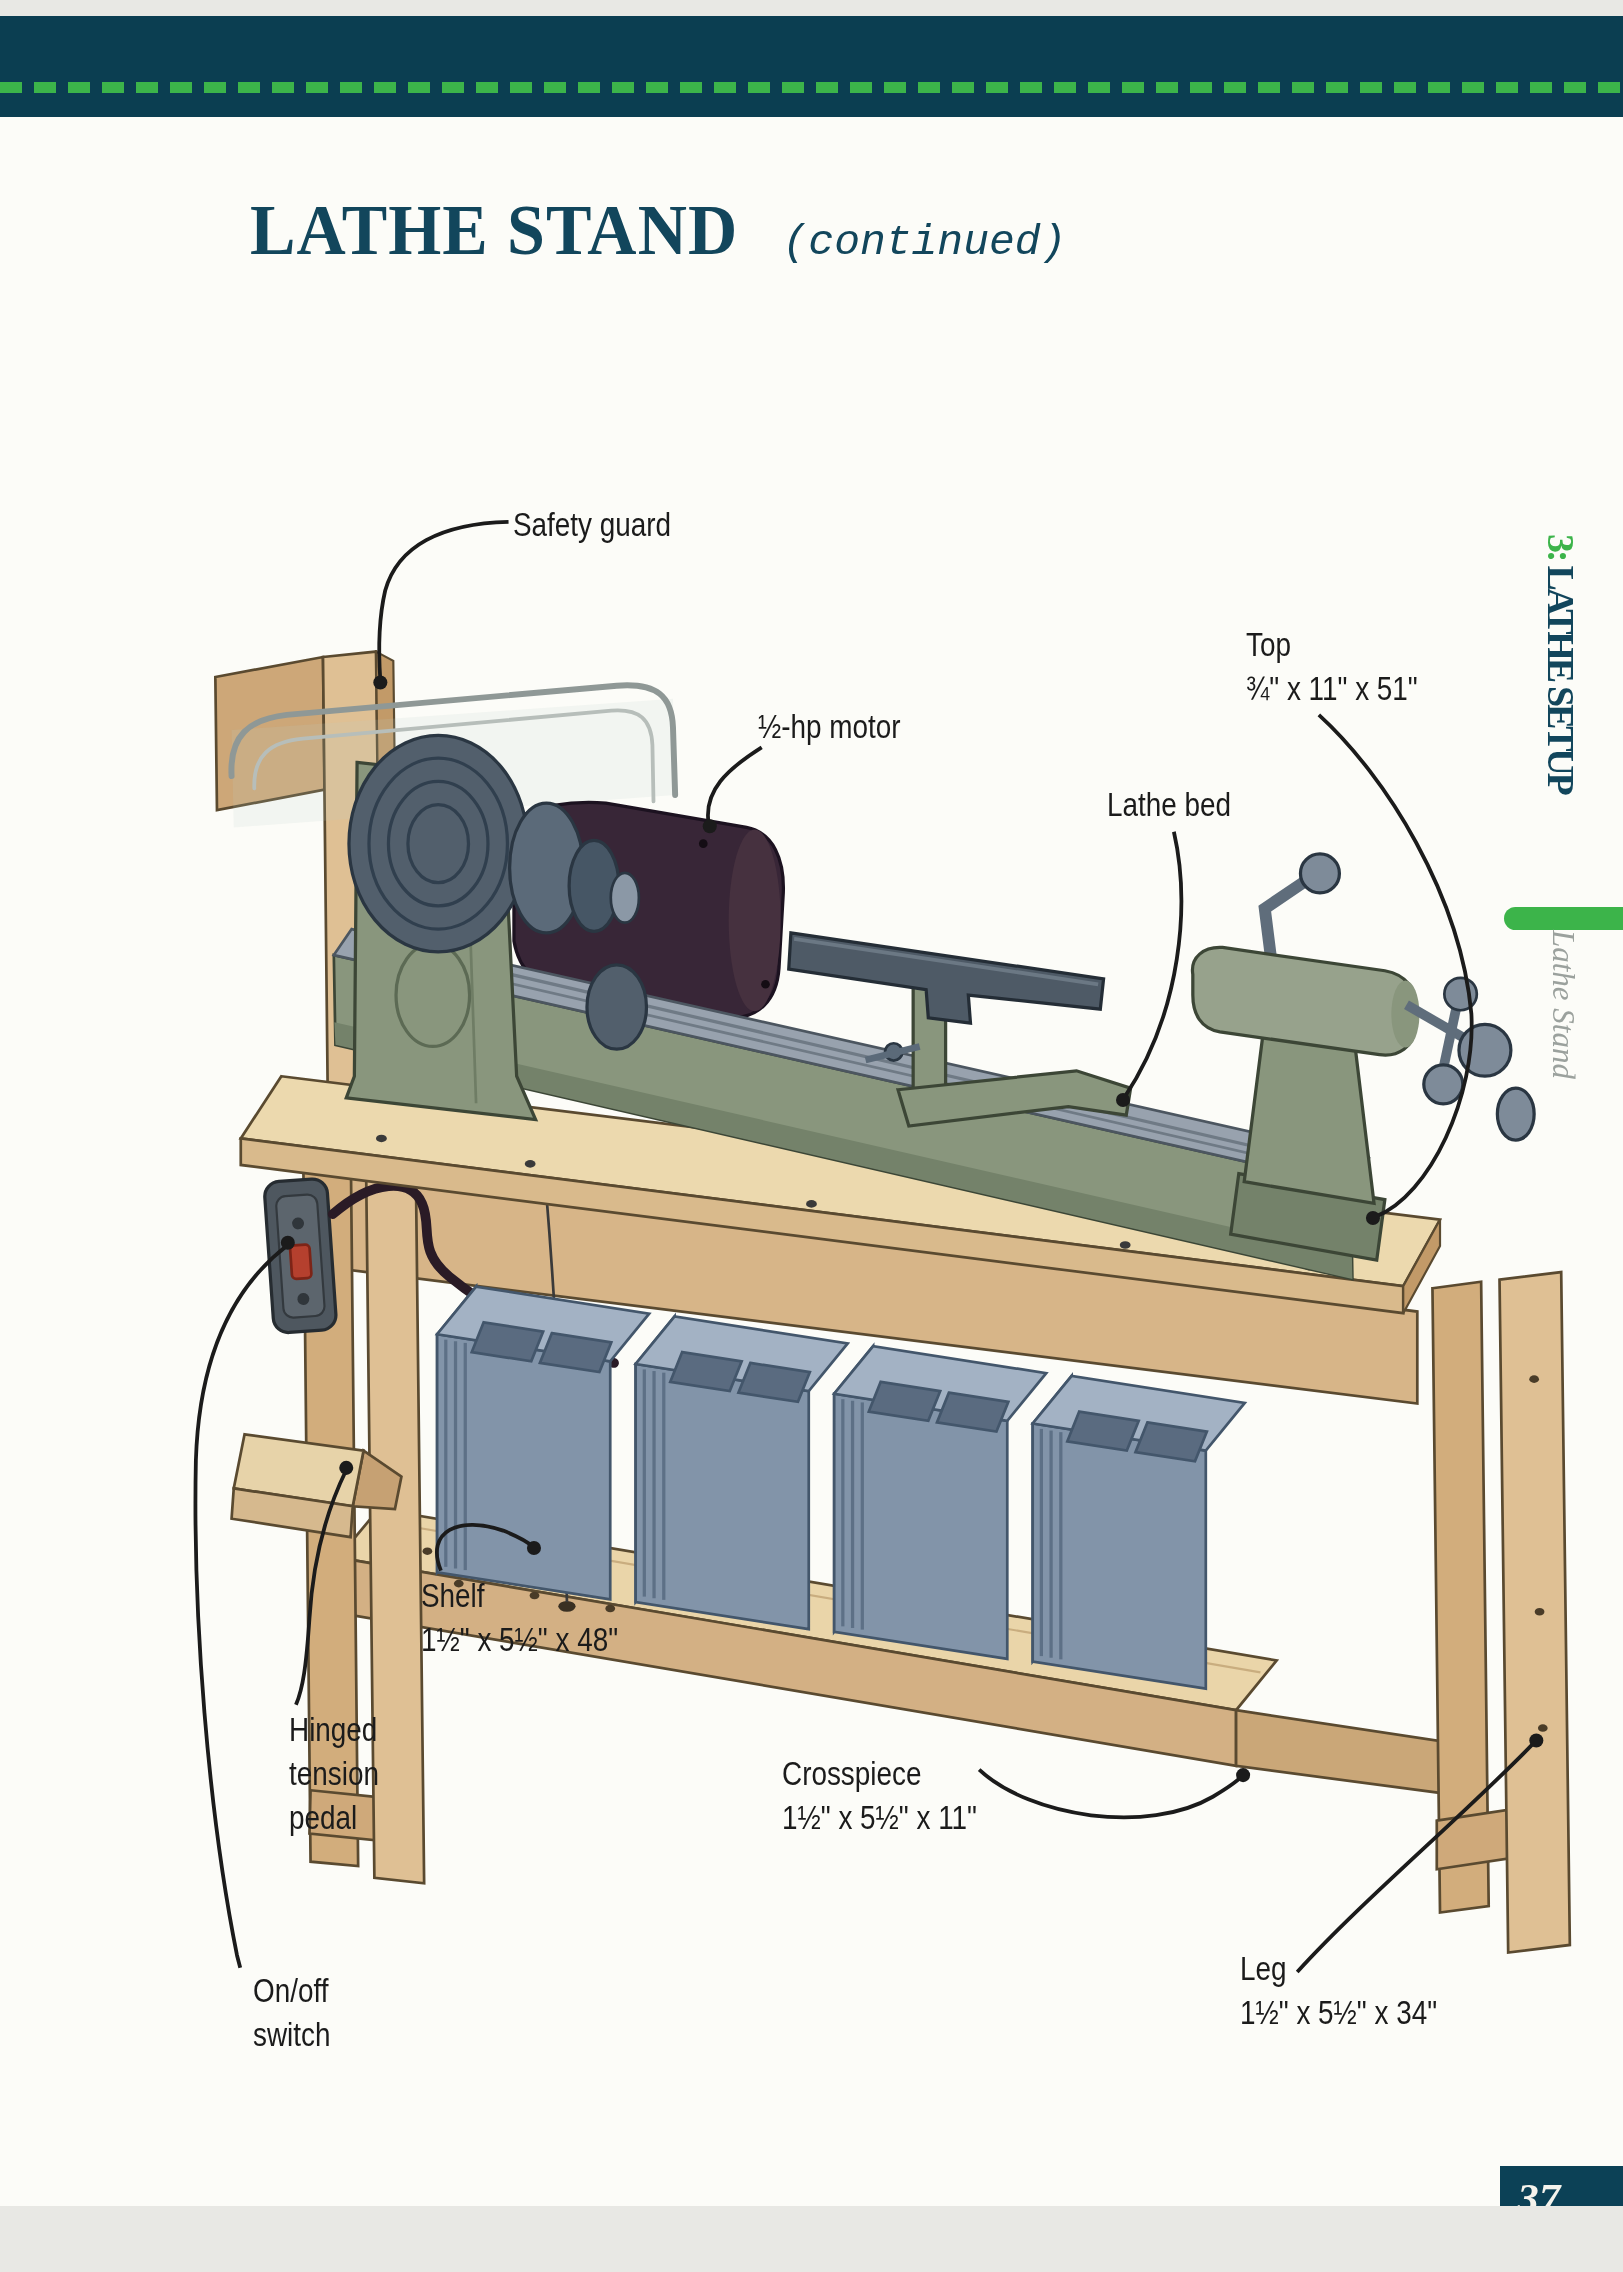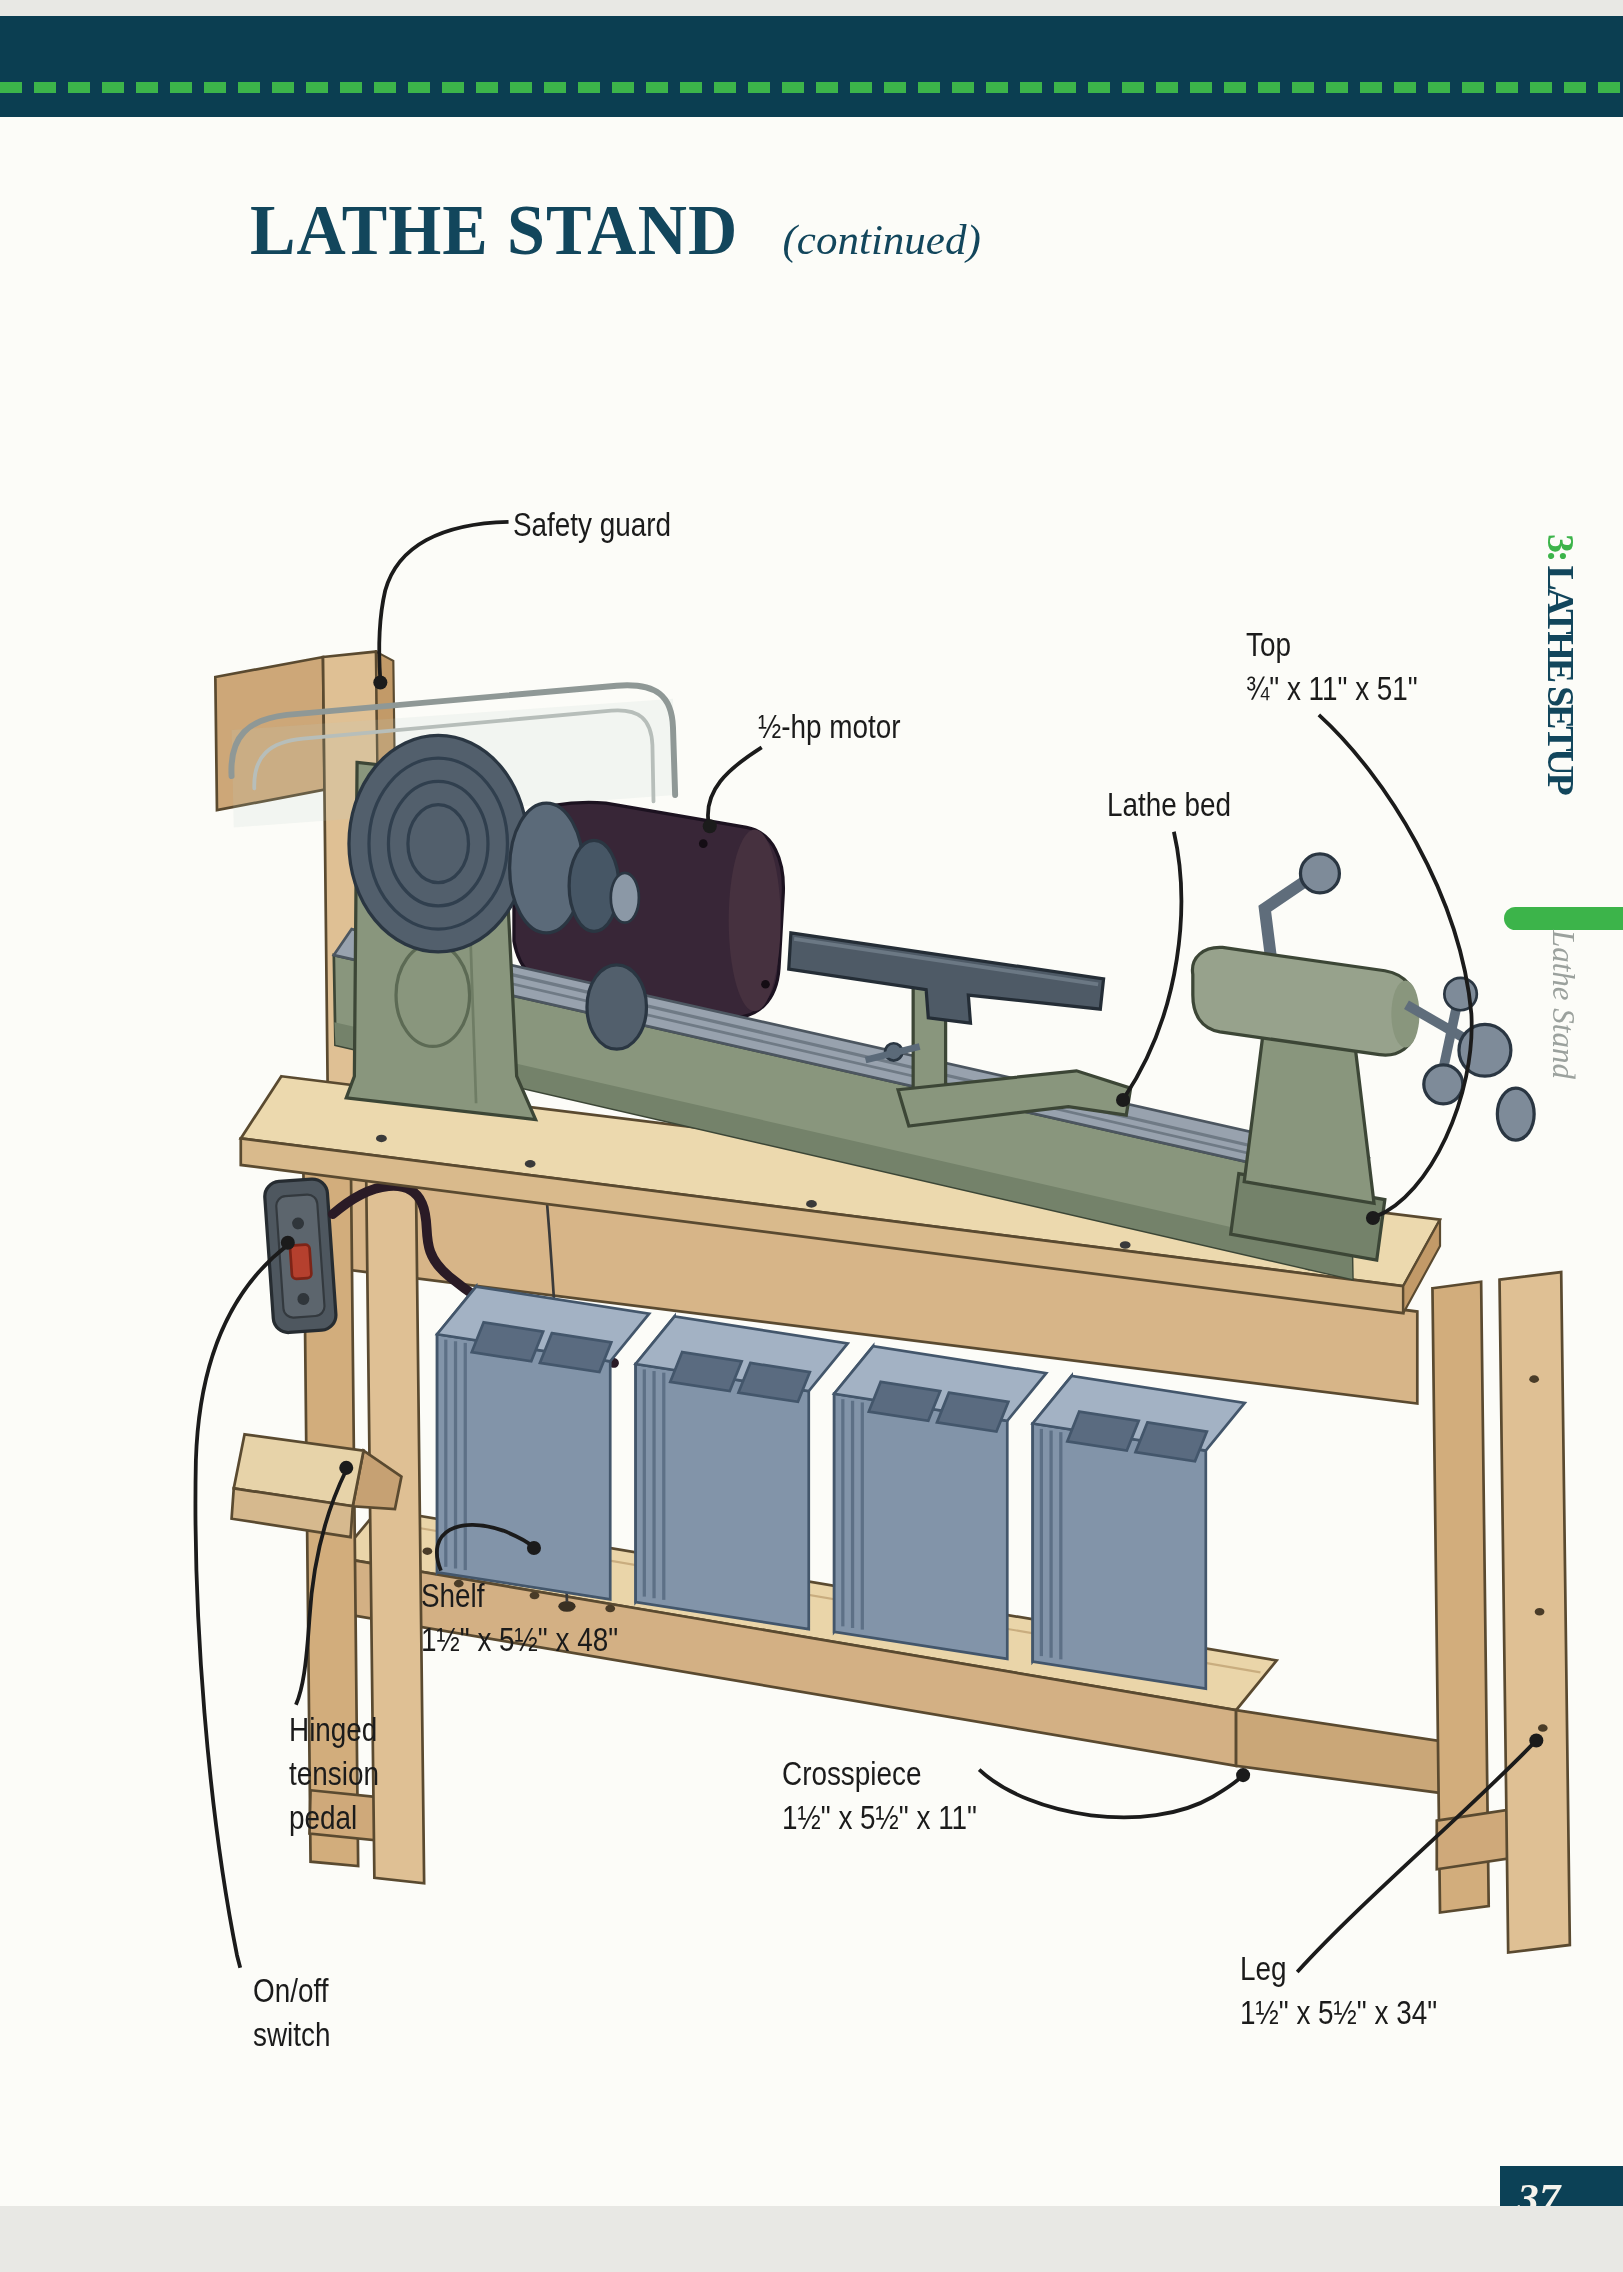--- a/index.html
+++ b/index.html
@@ -16,21 +16,21 @@
   .top-bar .dash-line{
     position:absolute;left:0;top:66px;width:100%;height:10.8px;
     background:repeating-linear-gradient(90deg,#3cb44a 0,#3cb44a 21.6px,transparent 21.6px,transparent 34px);
   }
   
   .title-row{position:absolute;left:250px;top:174px;display:flex;align-items:baseline;gap:24px;white-space:nowrap;}
   .title-main{
     font-family:"Liberation Serif",serif;font-weight:bold;font-size:71px;
     color:#12465c;letter-spacing:1.1px;transform:scaleX(.96);transform-origin:left bottom;
   }
-  .title-suffix{font-family:Liberation Serif, serif;font-style:italic;font-size:43px;color:#12465c;}
+  .title-suffix{font-family:Liberation Mono, monospace;font-style:italic;font-size:43px;color:#12465c;}
   
   .side-chapter{
     position:absolute;left:1539px;top:518px;
     writing-mode:vertical-rl;white-space:nowrap;
     font-family:"Liberation Serif",serif;font-weight:bold;font-size:38px;letter-spacing:-3.2px;
     color:#12465c;
   }
   .side-chapter .chap-num{color:#3cb44a;}
   .side-tab{
     position:absolute;left:1504px;top:891px;width:120px;height:23px;

